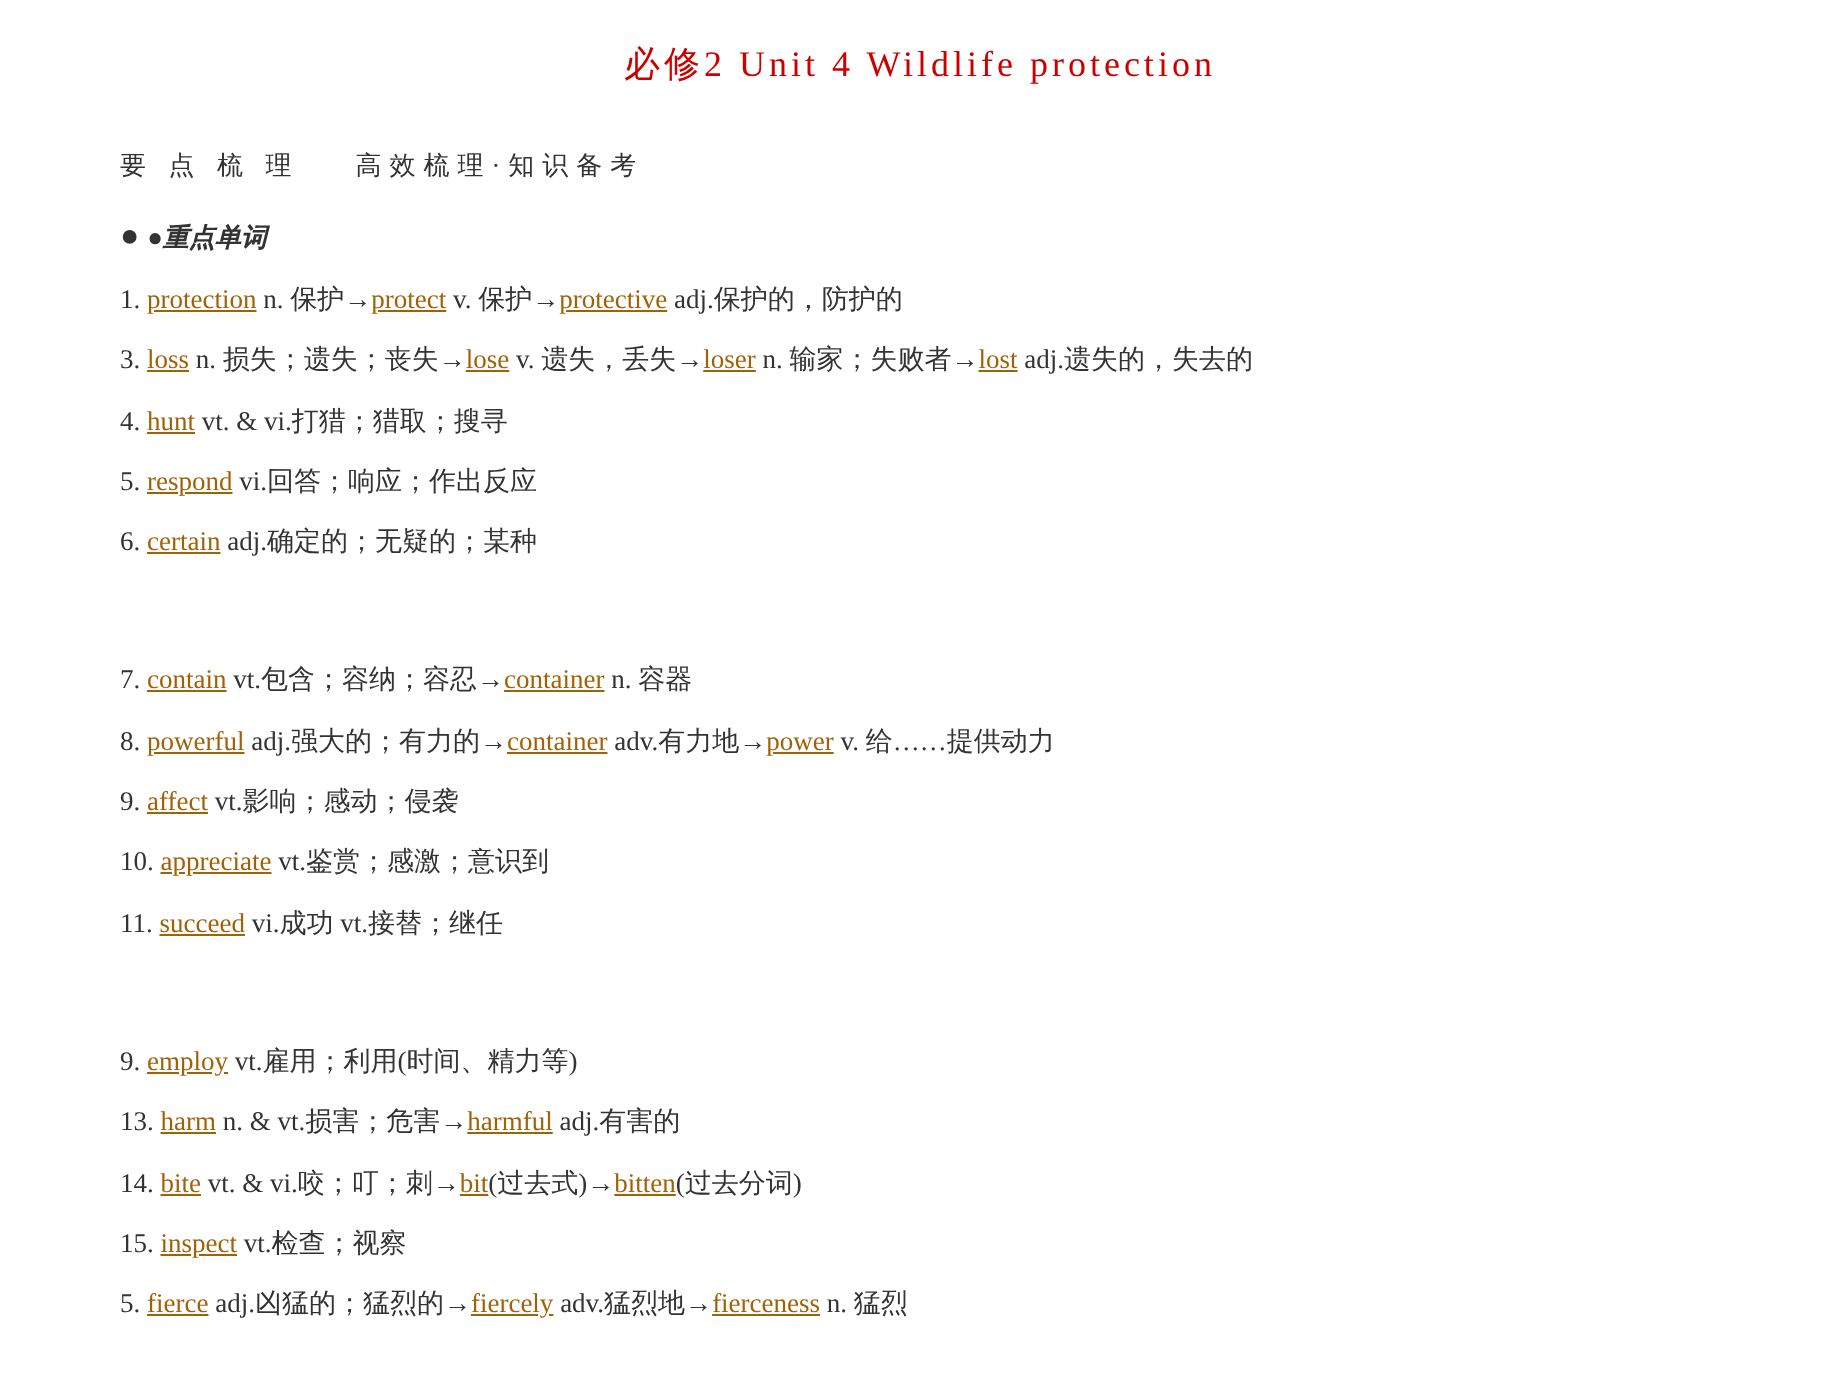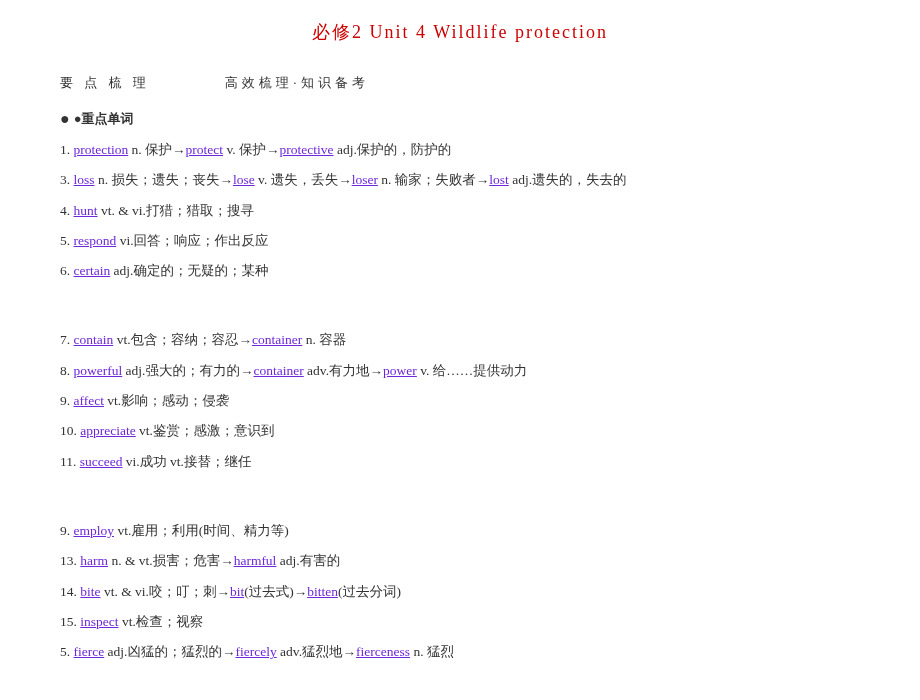--- a/index.html
+++ b/index.html
@@ -53,47 +53,47 @@
       margin-bottom: 20px;
     }
 
     .vocab-list li {
       margin-bottom: 6px;
       line-height: 1.8;
       font-size: 13.5px;
     }
 
     a.word-link {
-      color: #6d28d9;
+      color: #a16207;
       text-decoration: underline;
       cursor: pointer;
     }
 
     .section-group {
       margin-bottom: 25px;
     }
 
     .section-divider {
       height: 20px;
     }
   </style>
 </head>
 <body>
 
 <div class="page-title">必修2  Unit 4  Wildlife protection</div>
 
-<div style="display:flex; gap: 75px; margin-bottom: 10px;">
+<div style="display:flex; gap: 28px; margin-bottom: 10px;">
   <span class="section-header">要 点 梳 理</span>
   <span class="section-header">高效梳理·知识备考</span>
 </div>
 
 <div class="section-group">
   <div class="section-label">
     <span class="bullet">●</span>
-    <span style="font-weight:bold;">●重点单词</span>
+    <span style="font-weight:bold;font-style:italic;">●重点单词</span>
   </div>
   <ul class="vocab-list">
 
     <li>
       <span>1. </span><a class="word-link">protection</a><span> n. 保护→</span><a class="word-link">protect</a><span> v. 保护→</span><a class="word-link">protective</a><span> adj.保护的，防护的</span>
     </li>
 
 
     <li>
       <span>3. </span><a class="word-link">loss</a><span> n. 损失；遗失；丧失→</span><a class="word-link">lose</a><span> v. 遗失，丢失→</span><a class="word-link">loser</a><span> n. 输家；失败者→</span><a class="word-link">lost</a><span> adj.遗失的，失去的</span>

